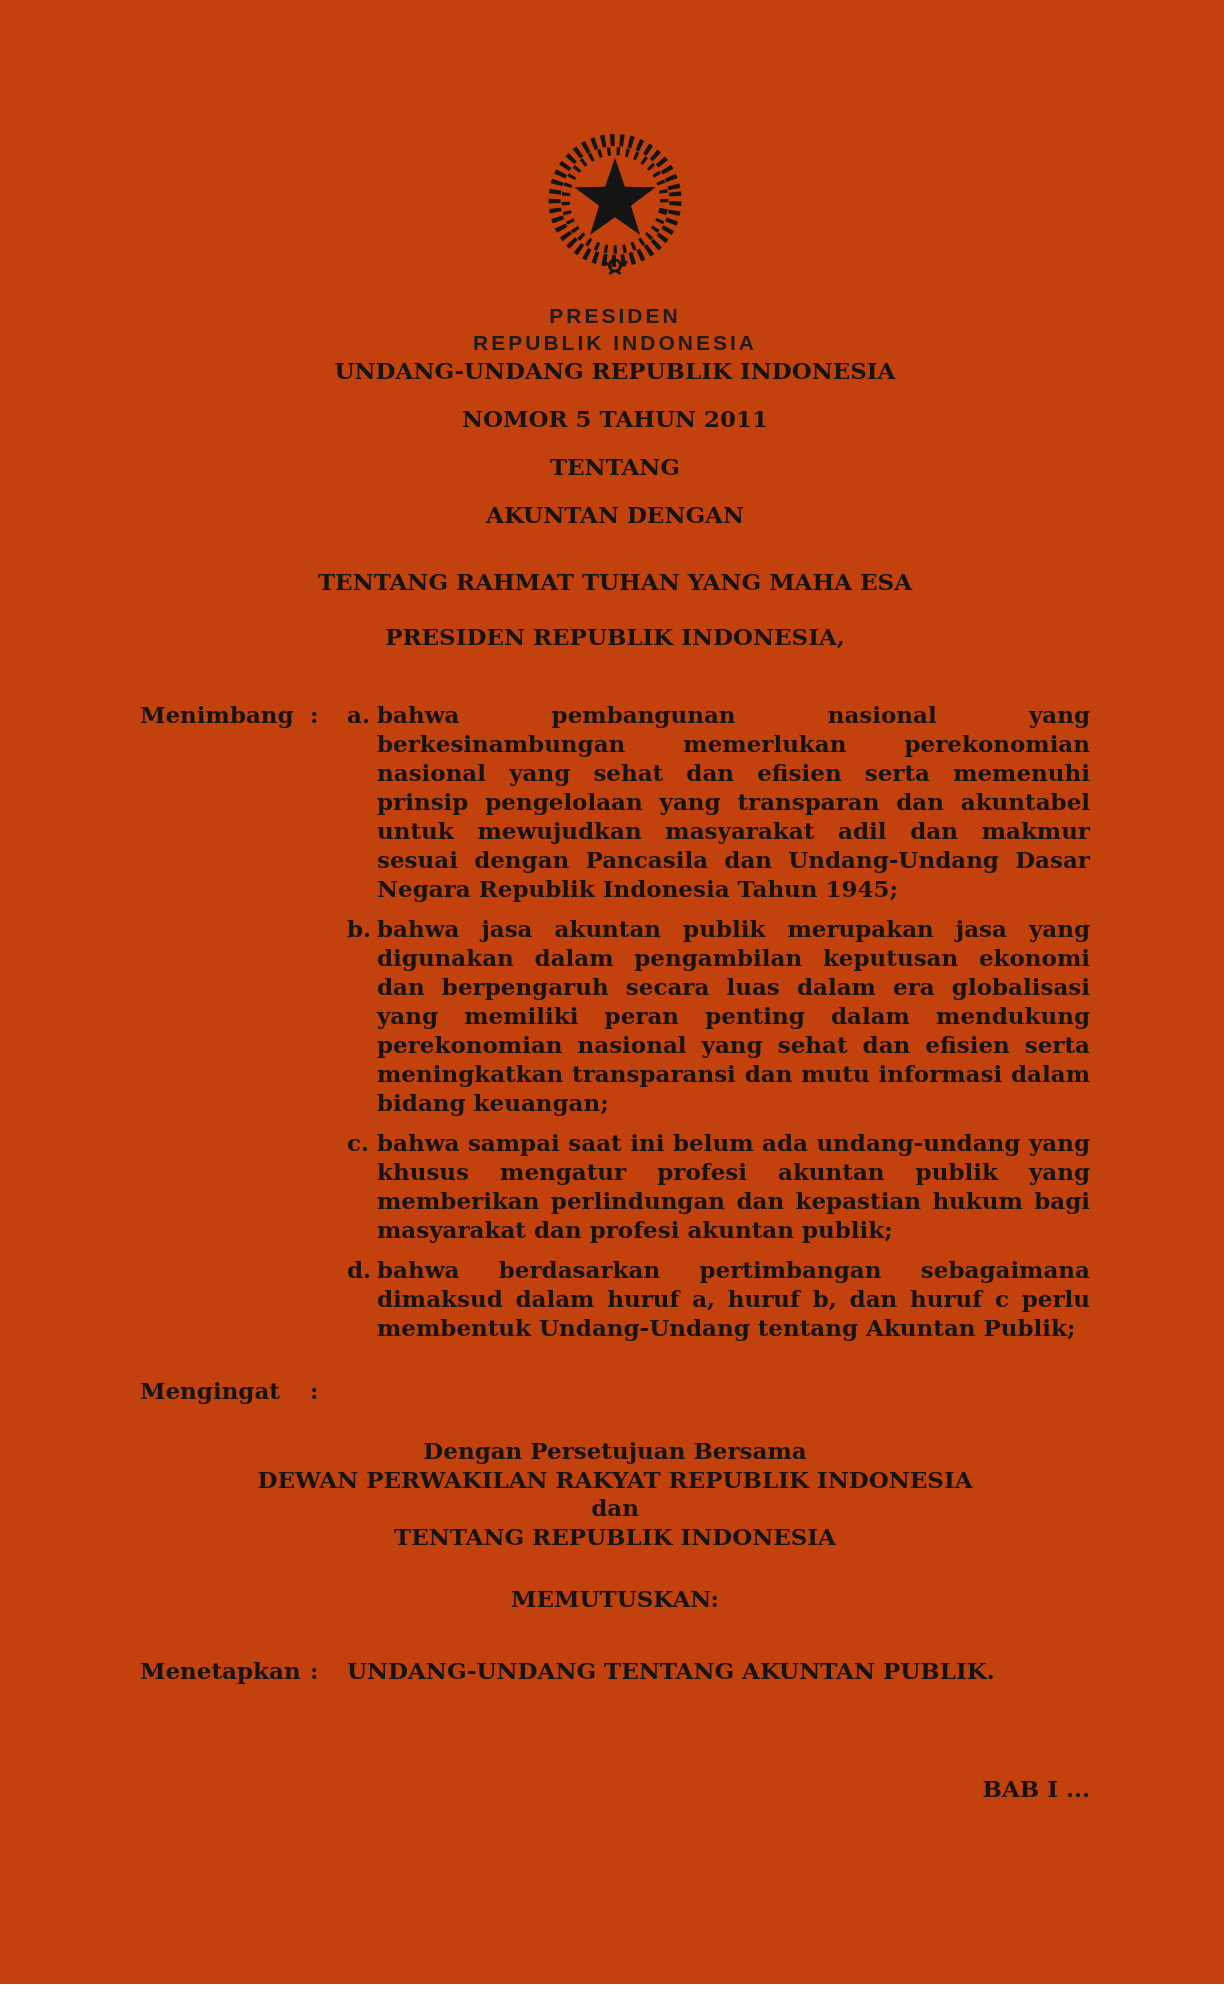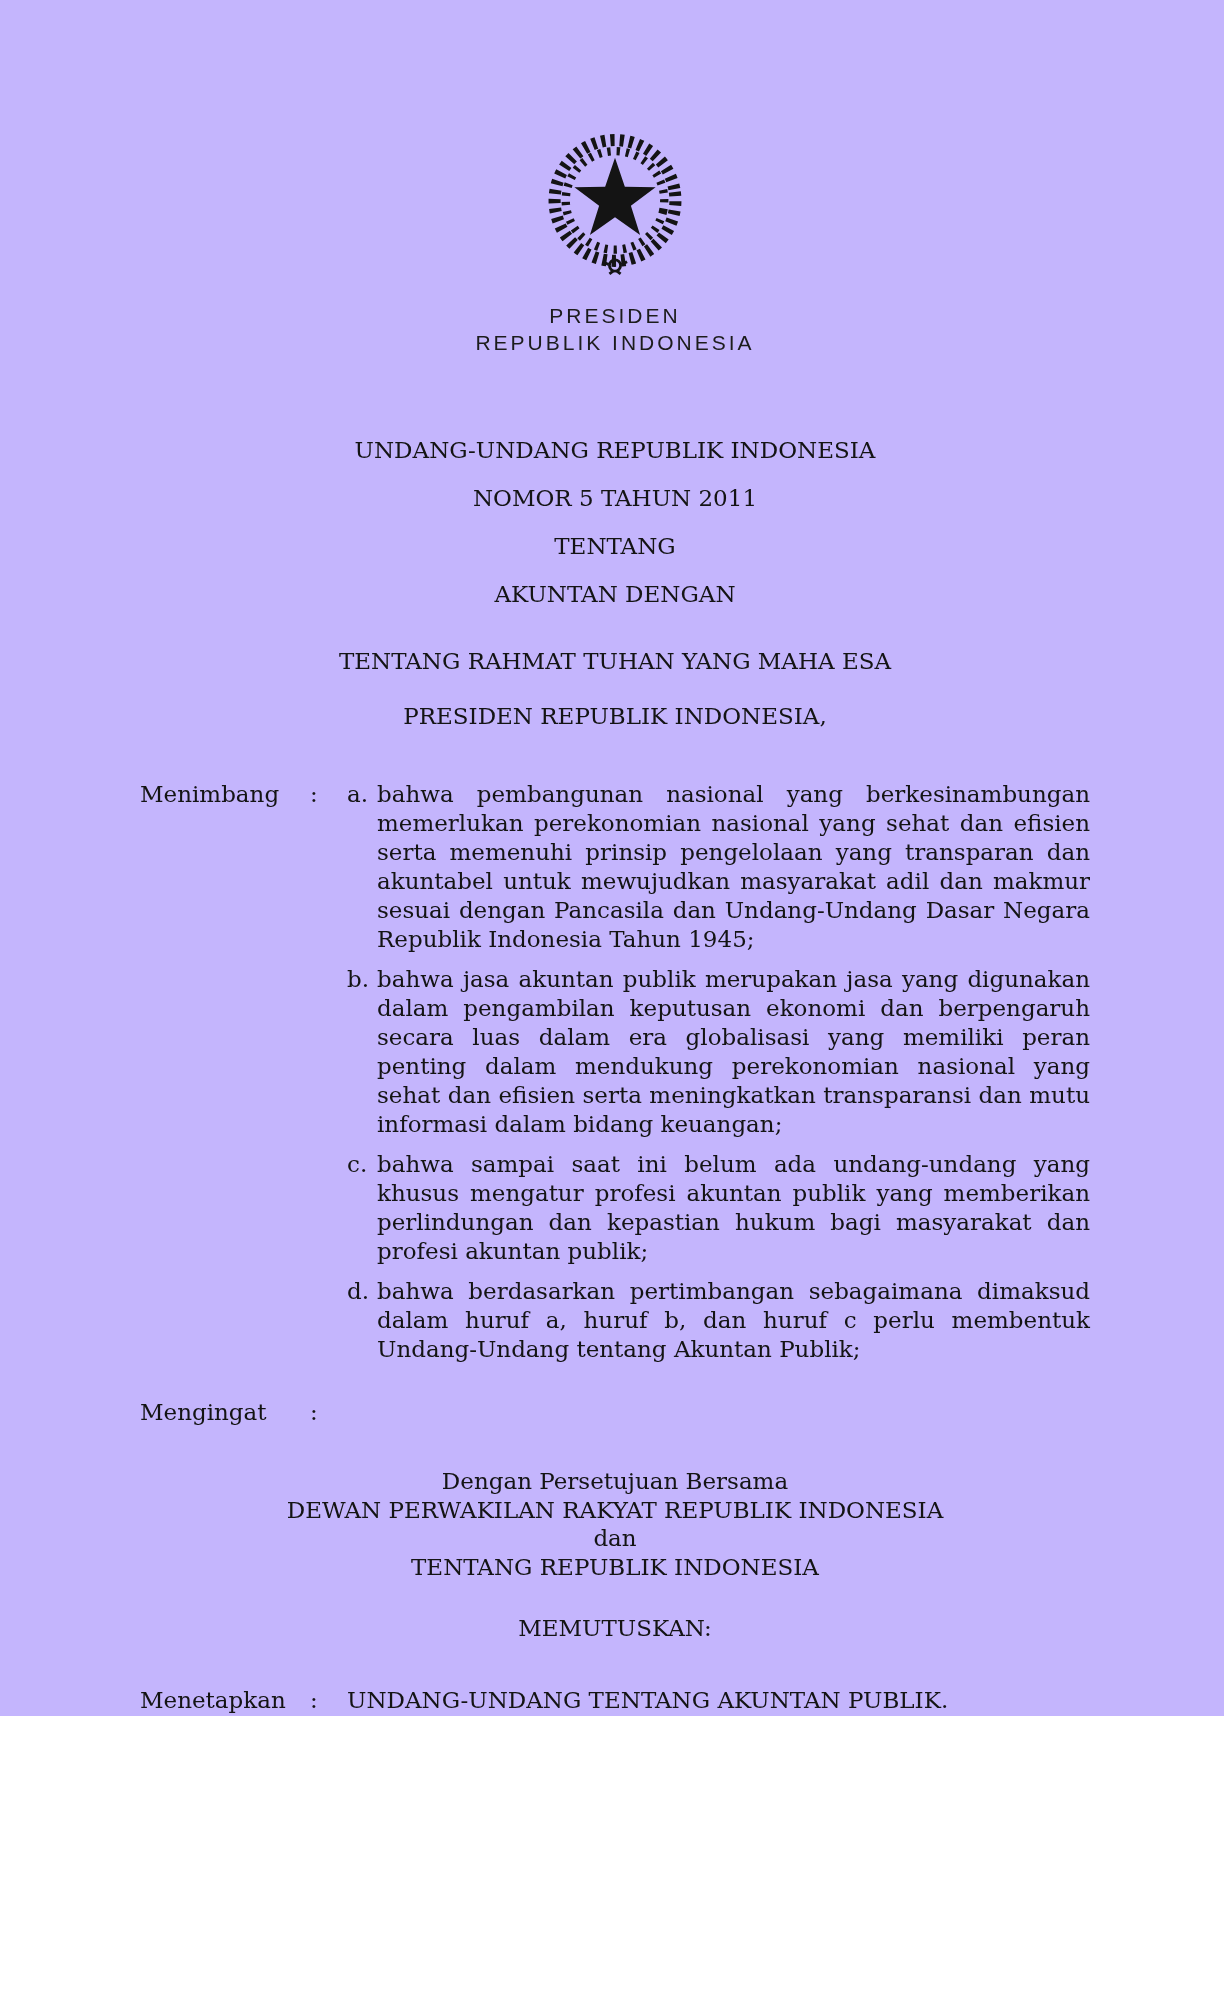--- a/index.html
+++ b/index.html
@@ -3,47 +3,47 @@
 <meta charset="utf-8">
 <style>
   html, body {
     margin: 0;
     padding: 0;
     background: #ffffff;
   }
   .page {
     position: relative;
     width: 1224px;
-    height: 1716px;
+    height: 1984px;
     margin: 0 auto;
-    background: #c4b5fd;
+    background: #c2410c;
     color: #141414;
     font-family: "DejaVu Serif", "Liberation Serif", serif;
     font-size: 23px;
     line-height: 29px;
     box-sizing: border-box;
     padding: 0 134px 0 140px;
     overflow: hidden;
+    font-weight: bold;
   }
   .seal-wrap {
     padding-top: 126px;
     display: flex;
     justify-content: center;
   }
   .org {
     margin-top: 16px;
     text-align: center;
     font-family: "Liberation Sans", sans-serif;
     font-size: 21px;
     line-height: 27px;
     letter-spacing: 3px;
     color: #1c1c1c;
   }
   .title-block {
-    margin-top: 80px;
     text-align: center;
   }
   .title-block .t-line {
     margin-bottom: 19px;
   }
   .invocation {
     margin-top: 38px;
     text-align: center;
   }
   .authority {
@@ -60,21 +60,21 @@
   .clause-body-justify { text-align: justify; }
   .item {
     display: grid;
     grid-template-columns: 30px 1fr;
     align-items: start;
     margin-bottom: 11px;
   }
   .item:last-child { margin-bottom: 0; }
   .item-text { text-align: justify; }
   .agreement {
-    margin-top: 40px;
+    margin-top: 32px;
     text-align: center;
     line-height: 28.5px;
   }
   .decision-heading {
     margin-top: 33px;
     text-align: center;
   }
   .enactment { margin-top: 43px; }
   .catchword {
     margin-top: 89px;

